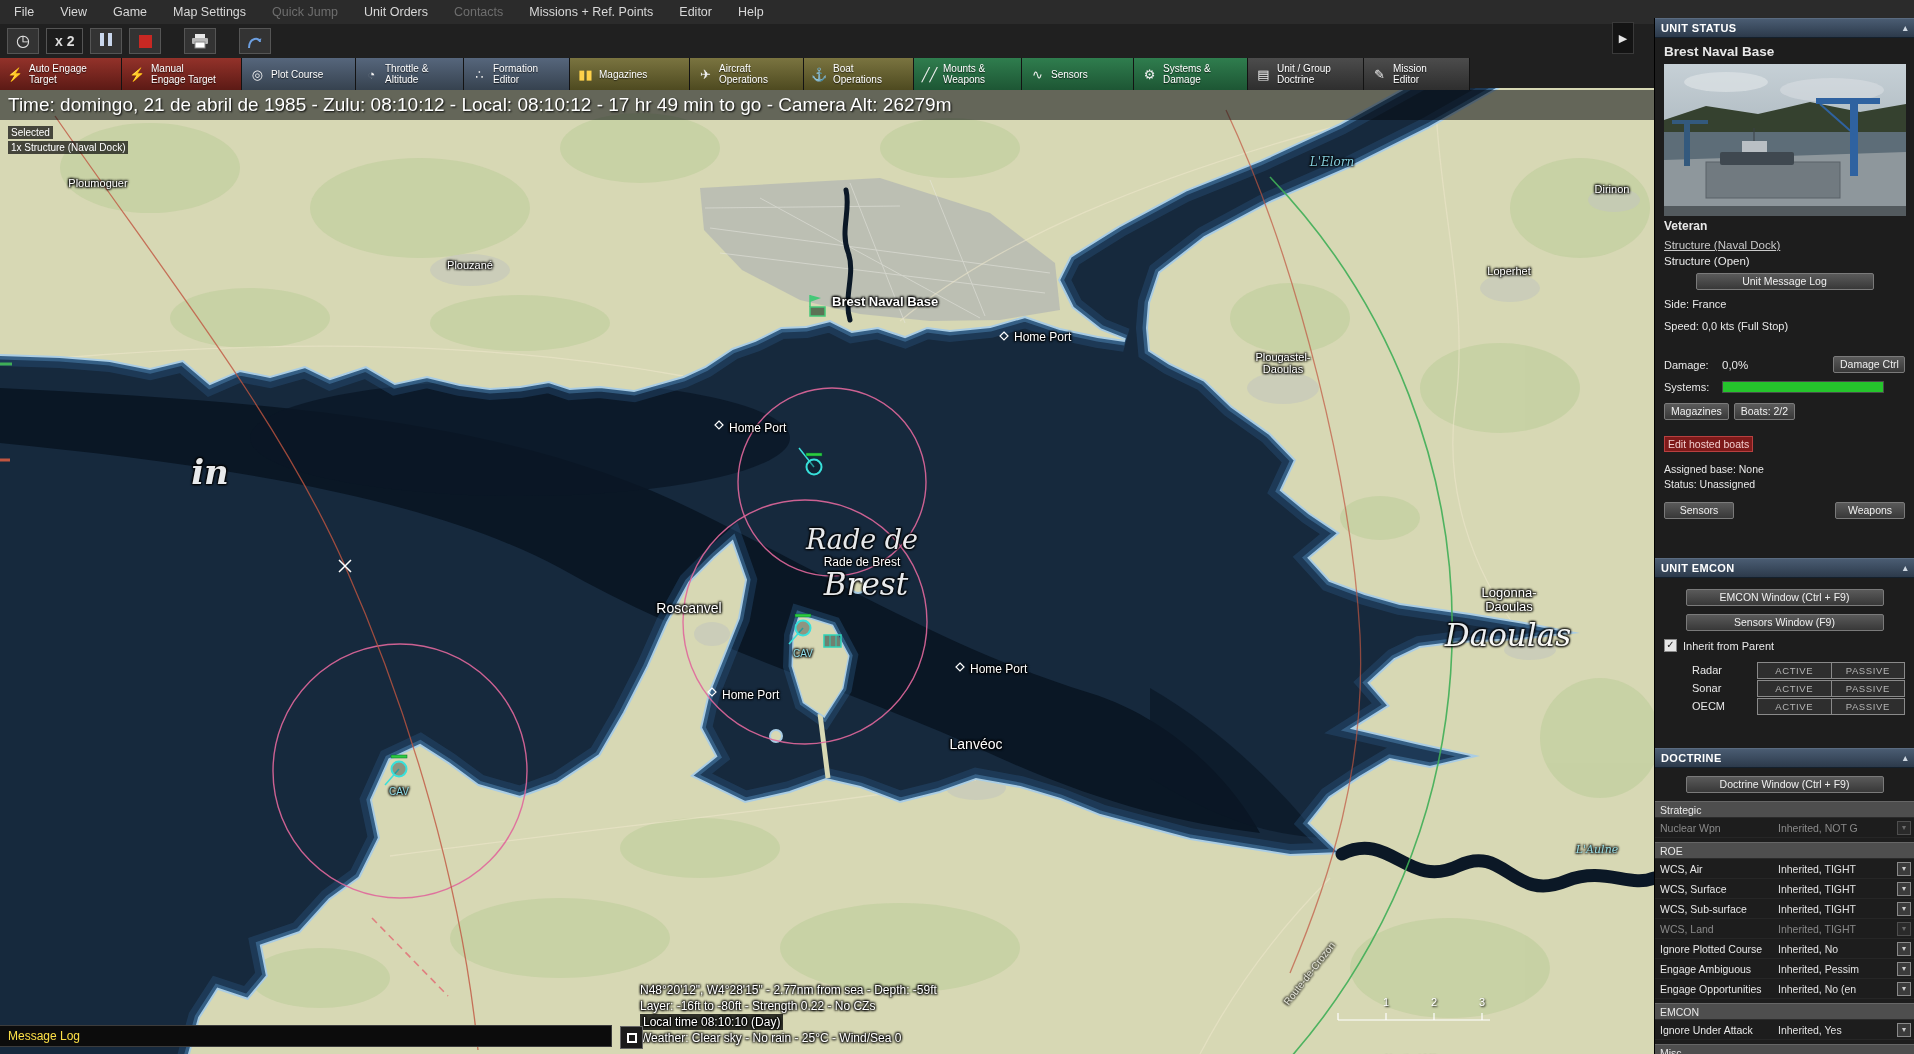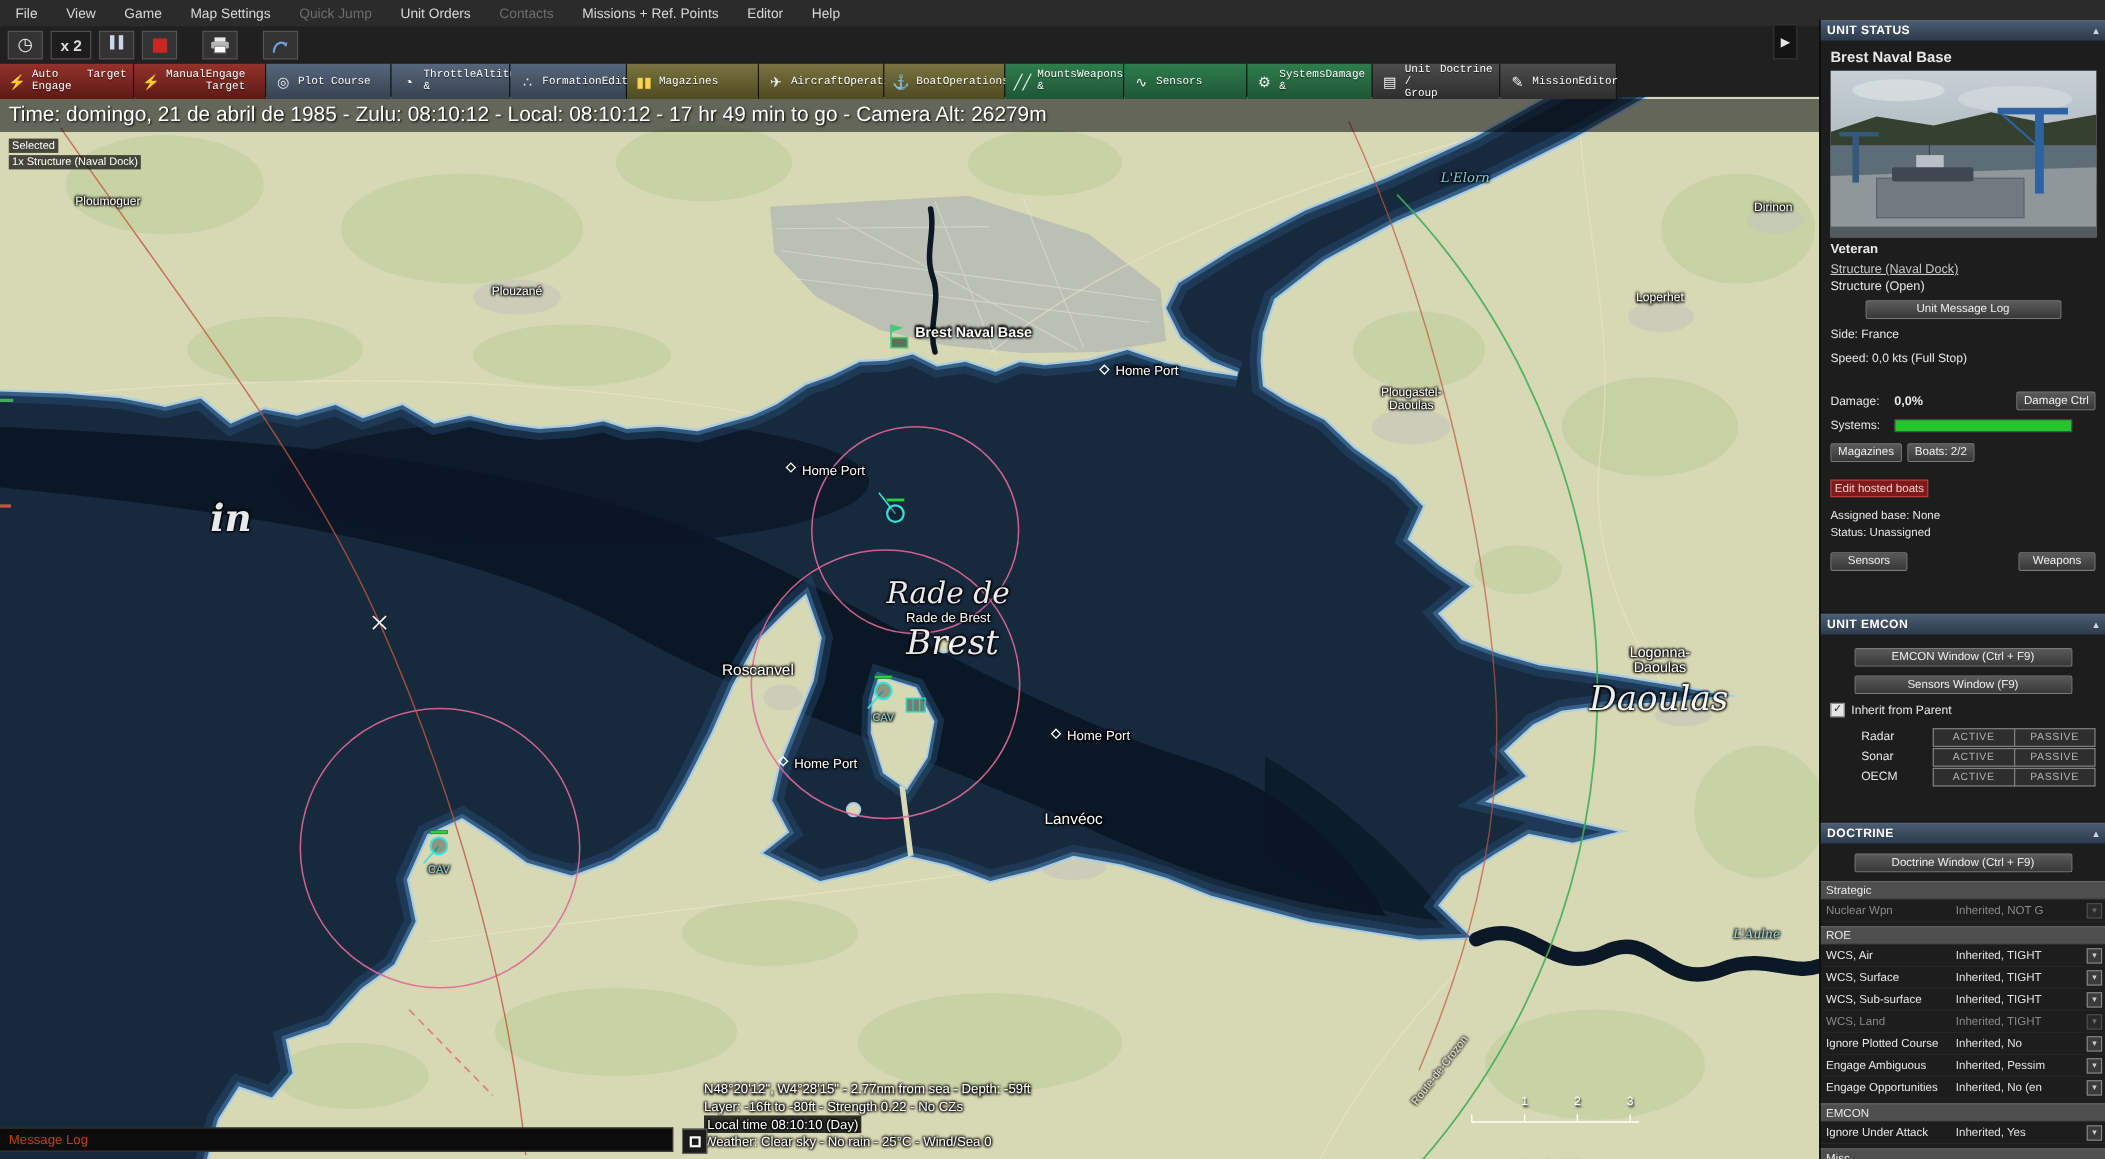--- a/index.html
+++ b/index.html
@@ -26,22 +26,22 @@
   .toolbar{position:absolute;left:0;top:58px;height:32px;display:flex;z-index:30;}
   .tbtn{height:32px;display:flex;align-items:center;padding:0 6px;border-right:1px solid #131313;
         box-sizing:border-box;cursor:pointer;}
   .tb-red{background:linear-gradient(#93322a,#5c1a15);}
   .tb-blue{background:linear-gradient(#56667c,#36424f);}
   .tb-olive{background:linear-gradient(#7a7440,#4e4a20);}
   .tb-green{background:linear-gradient(#2f7d4e,#1d5634);}
   .tb-gray{background:linear-gradient(#4c4c4c,#2e2e2e);}
   .tb-icon{width:19px;text-align:center;margin-right:4px;font-size:13px;color:#efefef;flex:none;}
   .tb-icon.yellow{color:#ffd24a;}
-  .tb-text{display:flex;flex-direction:row;justify-content:center;font-size:10px;line-height:11px;
-           color:#fff;text-shadow:0 1px 1px rgba(0,0,0,.65);font-family:Liberation Mono, monospace;}
+  .tb-text{display:flex;flex-direction:column;justify-content:center;font-size:10px;line-height:11px;
+           color:#fff;text-shadow:0 1px 1px rgba(0,0,0,.65);}
 
   .expand-arrow{position:absolute;left:1612px;top:22px;width:20px;height:30px;background:#141414;
                 border:1px solid #3a3a3a;color:#e6e6e6;font-size:11px;display:flex;align-items:center;
                 justify-content:center;z-index:40;cursor:pointer;}
 
   
   .map{position:absolute;left:0;top:88px;width:1654px;height:966px;overflow:hidden;background:#16293d;}
   .map-svg{position:absolute;left:0;top:0;}
   .timebar{position:absolute;left:0;top:2px;width:100%;height:30px;background:rgba(6,10,14,.55);
            color:#fff;font-size:19px;display:flex;align-items:center;padding-left:8px;
@@ -64,21 +64,21 @@
                 text-shadow:-1px -1px 2px #000,1px -1px 2px #000,-1px 1px 2px #000,1px 1px 2px #000;}
   .status-block .hl{background:rgba(0,0,0,.78);display:inline-block;padding:0 3px;}
 
   .scalebar{position:absolute;left:1330px;top:908px;width:172px;height:38px;color:#fff;z-index:6;
             text-shadow:1px 1px 2px #000;}
   .scalebar .num{position:absolute;top:0;font-size:11px;transform:translateX(-50%);}
   .scalebar .unit{position:absolute;left:85px;top:21px;font-size:10px;transform:translateX(-50%);white-space:nowrap;margin-top:36px;}
 
   .msglog{position:absolute;left:0;top:937px;width:612px;height:22px;background:#0c0c0c;
           border:1px solid #3c3c3c;border-left:none;display:flex;align-items:center;padding-left:8px;
-          box-sizing:border-box;color:#c2410c;font-size:12px;z-index:8;}
+          box-sizing:border-box;color:#fde047;font-size:12px;z-index:8;}
   .msglog-pop{position:absolute;left:620px;top:938px;width:21px;height:21px;background:#1b1b1b;
               border:1px solid #666;display:flex;align-items:center;justify-content:center;z-index:8;cursor:pointer;}
   .popbox{width:10px;height:10px;border:2px solid #fff;box-sizing:border-box;}
 
   
   .sidebar{position:absolute;left:1654px;top:18px;width:260px;height:1048px;background:#1d1d1d;
            border-left:1px solid #000;color:#e8e8e8;z-index:50;box-sizing:border-box;overflow:hidden;}
   .panel-header{height:18px;background:linear-gradient(#4a5c72,#2c3a4b);display:flex;align-items:center;
                 padding:0 6px;font-size:11px;font-weight:bold;letter-spacing:.4px;color:#fff;
                 border-top:1px solid #5a6b80;border-bottom:1px solid #14202c;cursor:pointer;}
@@ -92,21 +92,21 @@
   .btn{background:linear-gradient(#5a5a5a,#383838);border:1px solid #7a7a7a;color:#efefef;
        font-size:10.5px;font-family:inherit;border-radius:2px;cursor:pointer;padding:0 6px;height:17px;
        line-height:15px;box-sizing:border-box;white-space:nowrap;}
   .btn.wide{display:block;width:178px;margin:3px auto 4px;}
   .btn.wide2{display:block;width:198px;margin:4px auto 8px;}
   .row{display:flex;align-items:center;}
   .us-side{font-size:11px;margin:8px 0 10px;}
   .us-speed{font-size:11px;margin:0 0 24px;}
   .damage-row{margin:0 0 8px;font-size:11px;}
   .dmg-label{width:58px;}
-  .dmg-val{font-weight:bold;font-size:11.5px;}
+  .dmg-val{font-weight:normal;font-size:11.5px;}
   .damage-row .btn{margin-left:auto;width:72px;text-align:center;}
   .systems-row{margin:0 0 10px;font-size:11px;}
   .sys-label{width:58px;}
   .sysbar{width:160px;height:10px;background:#090909;border:1px solid #4a4a4a;}
   .sysfill{width:100%;height:100%;background:#25c52c;}
   .mag-row{gap:5px;margin:0 0 14px;}
   .edit-chip{display:inline-block;background:#7e1a1a;border:1px solid #b84040;color:#f2cece;
              font-size:10.5px;padding:1px 3px;margin:0 0 10px;cursor:p ointer;}
   .us-assigned,.us-status{font-size:10.5px;line-height:15px;}
   .sw-row{justify-content:space-between;margin-top:10px;}

